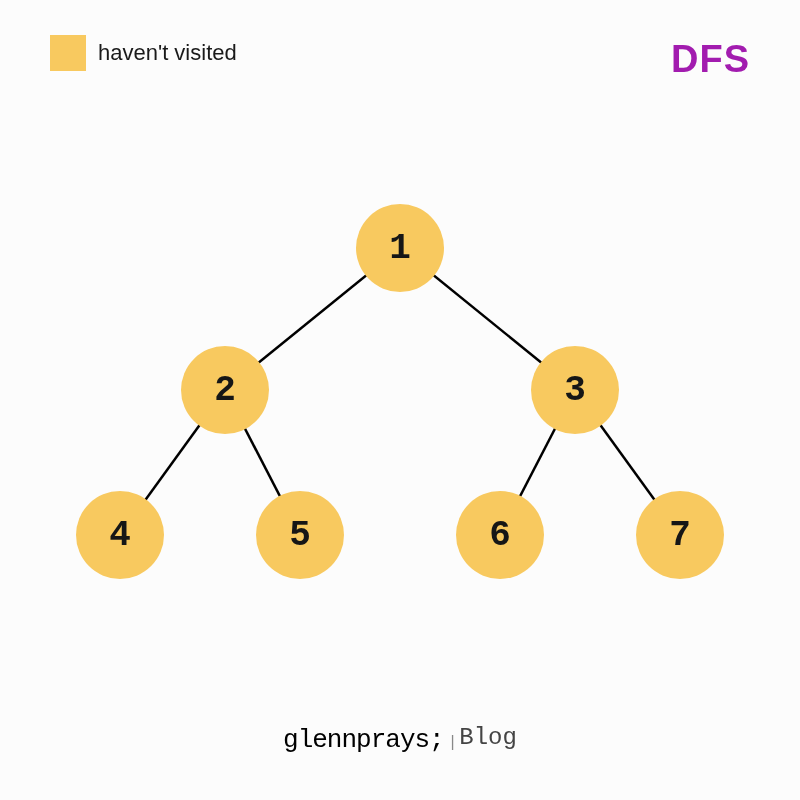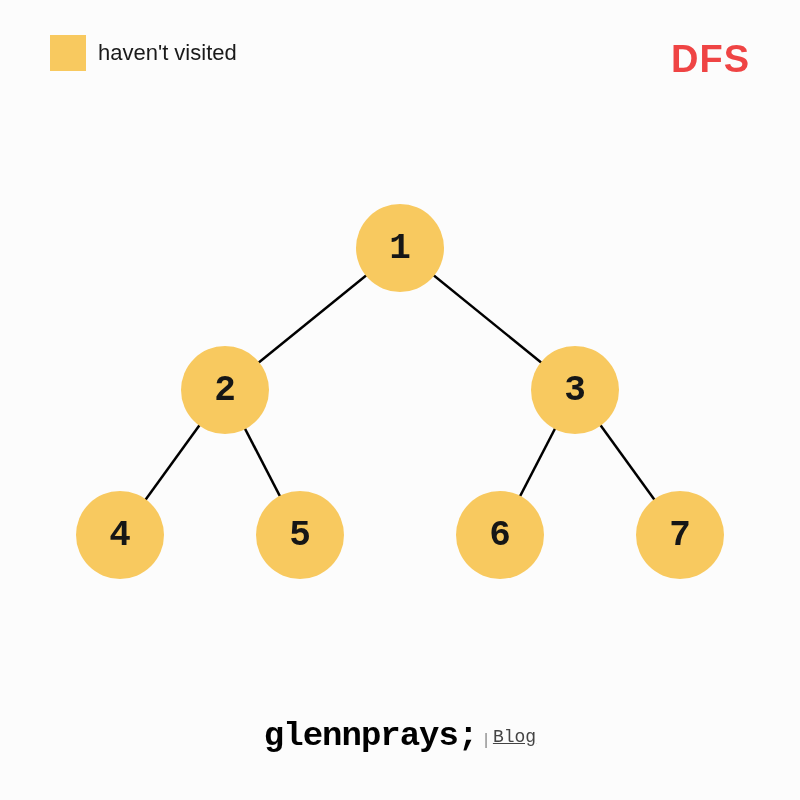--- a/index.html
+++ b/index.html
@@ -34,21 +34,21 @@
       color: #1a1a1a;
       font-weight: 400;
     }
     .title {
       position: absolute;
       top: 38px;
       right: 50px;
       font-family: -apple-system, Helvetica, Arial, sans-serif;
       font-size: 38px;
       font-weight: 900;
-      color: #ef4444;
+      color: #a21caf;
       letter-spacing: 1px;
     }
     .tree {
       position: absolute;
       top: 200px;
       left: 0;
       width: 800px;
       height: 420px;
     }
     .edge {
@@ -74,38 +74,37 @@
     }
     .footer {
       position: absolute;
       bottom: 45px;
       left: 0;
       width: 100%;
       text-align: center;
     }
     .footer-brand {
       font-family: 'Courier New', Courier, monospace;
-      font-size: 34px;
-      font-weight: 700;
+      font-size: 26px;
+      font-weight: 400;
       color: #000;
       letter-spacing: -1px;
     }
     .footer-cursor {
       display: inline-block;
       font-weight: 300;
       color: #888;
       margin: 0 2px 0 4px;
     }
     .footer-sub {
       font-family: 'Courier New', Courier, monospace;
-      font-size: 18px;
+      font-size: 24px;
       font-weight: 400;
       color: #444;
       vertical-align: 3px;
-      text-decoration: underline;
     }
   </style>
 </head>
 <body>
 
 <div class="legend">
   <div class="legend-row">
     <div class="legend-swatch swatch-unvisited"></div>
     <span class="legend-label">haven't visited</span>
   </div>

